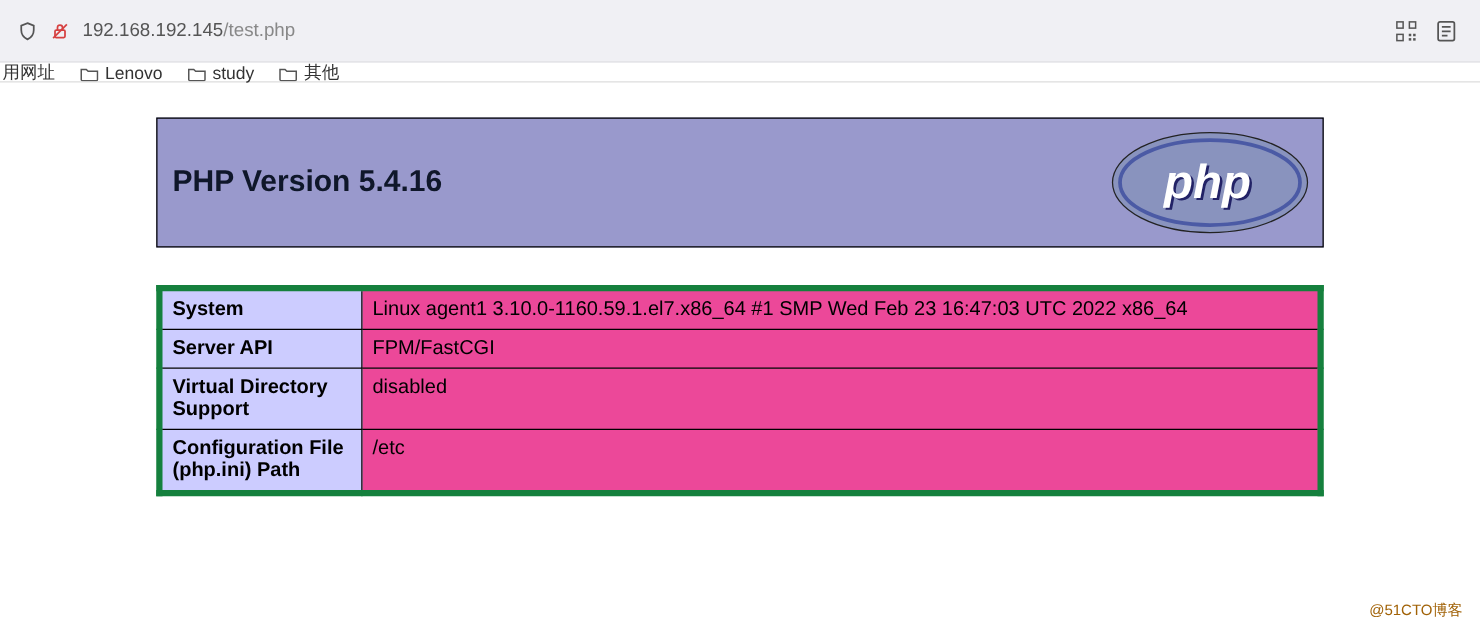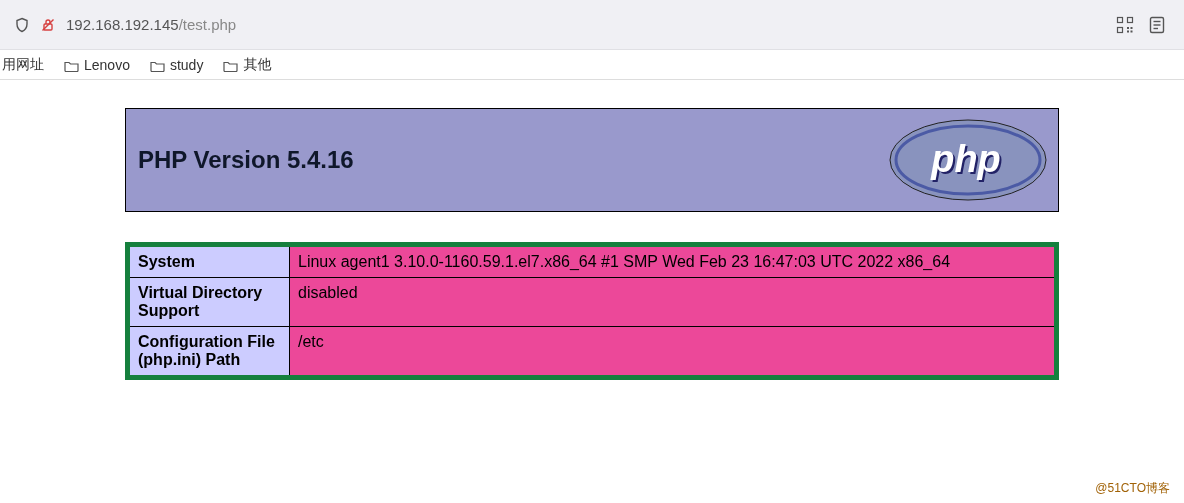--- a/index.html
+++ b/index.html
@@ -45,21 +45,21 @@
     .qr-icon, .reader-icon {
       width: 18px;
       height: 18px;
       display: inline-block;
     }
     .bookmark-bar {
       display: flex;
       align-items: center;
       gap: 20px;
       padding: 4px 0 4px 2px;
-      height: 30px;
+      height: 16px;
       font-size: 14px;
       color: #333;
       border-bottom: 1px solid #ddd;
     }
     .bookmark-item {
       display: flex;
       align-items: center;
       gap: 5px;
       cursor: pointer;
     }
@@ -201,20 +201,24 @@
     </span>
   </div>
 
   <table class="phpinfo-table">
     <tbody>
         <tr>
       <td class="k">System</td>
       <td class="v">Linux agent1 3.10.0-1160.59.1.el7.x86_64 #1 SMP Wed Feb 23 16:47:03 UTC 2022 x86_64</td>
     </tr>
     <tr>
+      <td class="k">Server API</td>
+      <td class="v">FPM/FastCGI</td>
+    </tr>
+    <tr>
       <td class="k">Virtual Directory Support</td>
       <td class="v">disabled</td>
     </tr>
     <tr>
       <td class="k">Configuration File (php.ini) Path</td>
       <td class="v">/etc</td>
     </tr>
   </tbody>
     </table>
 </div>

